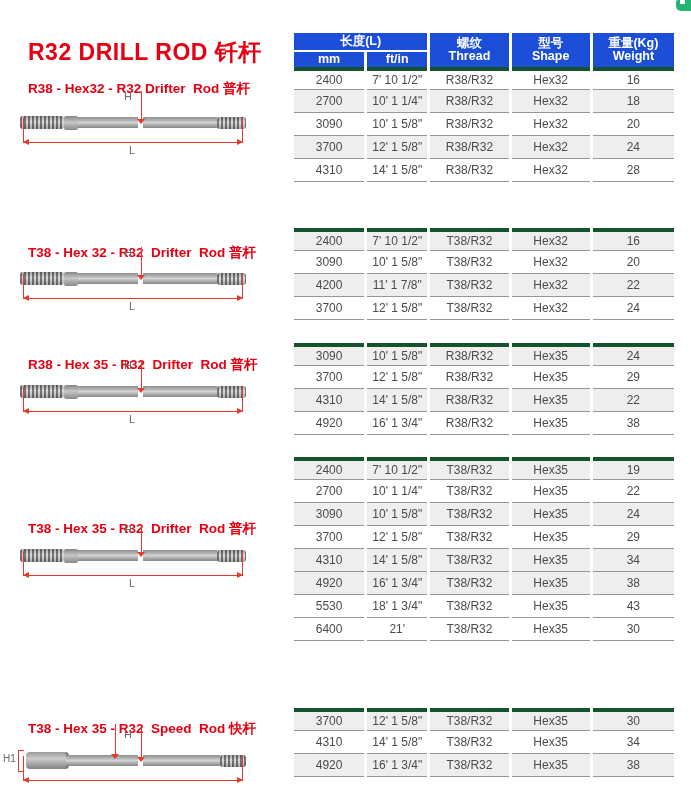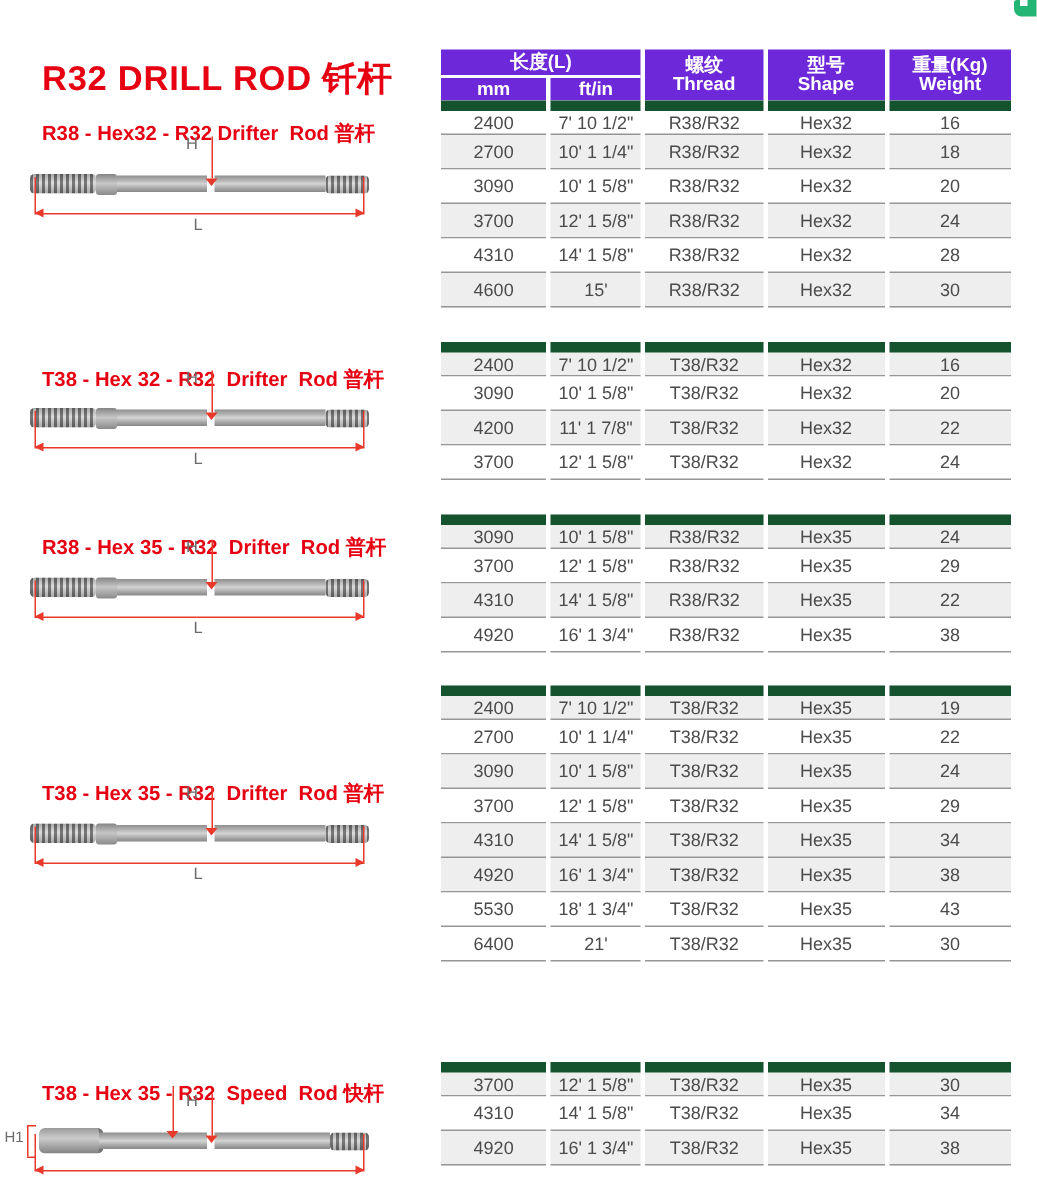--- a/index.html
+++ b/index.html
@@ -42,30 +42,30 @@
   .h1-text{position:absolute;font-size:10px;color:#6b6b6b;}
 
   
   .table-col{position:absolute;left:291px;top:33px;width:386px;}
   table{border-collapse:separate;border-spacing:3px 0;table-layout:fixed;width:386px;
         position:absolute;left:0;}
   col.c-mm{width:70px;}col.c-ftin{width:60px;}col.c-thread{width:78px;}
   col.c-shape{width:78px;}col.c-weight{width:81px;}
 
   #header-table{top:0;}
-  #header-table td{background:#6d28d9;color:#fff;font-weight:bold;font-size:12.5px;
+  #header-table td{background:#1d4ed8;color:#fff;font-weight:bold;font-size:12.5px;
      text-align:center;vertical-align:middle;padding:0;line-height:13px;}
   td.hdr-top{height:17px;border-bottom:2px solid #fff;}
   td.hdr-sub{height:15px;font-size:12px;}
   td.hdr-span{height:34px;}
 
   .grp{background:transparent;}
   .grp td{height:23px;box-sizing:border-box;text-align:center;vertical-align:middle;
      font-size:12px;color:#4b4b4b;border-bottom:1px solid #969696;padding:0;background:#fff;}
-  .grp tr:first-child td{border-top:7px solid #14532d;}
+  .grp tr:first-child td{border-top:4px solid #14532d;}
   .grp tr.shaded td{background:#eeeeee;}
 
   #group-0{top:34px;} #group-1{top:195px;} #group-2{top:310px;}
   #group-3{top:424px;} #group-4{top:675px;}
 </style>
 </head>
 <body>
 
 <h1 class="page-title">R32 DRILL ROD 钎杆</h1>
 
@@ -242,27 +242,20 @@
           <td>Hex32</td>
           <td>24</td>
         </tr>
         <tr>
           <td>4310</td>
           <td>14' 1 5/8"</td>
           <td>R38/R32</td>
           <td>Hex32</td>
           <td>28</td>
         </tr>
-        <tr class="shaded">
-          <td>4600</td>
-          <td>15'</td>
-          <td>R38/R32</td>
-          <td>Hex32</td>
-          <td>30</td>
-        </tr>
       </tbody>
   </table>
   <table class="grp" id="group-1">
     <colgroup>
         <col class="c-mm">
         <col class="c-ftin">
         <col class="c-thread">
         <col class="c-shape">
         <col class="c-weight">
       </colgroup>

